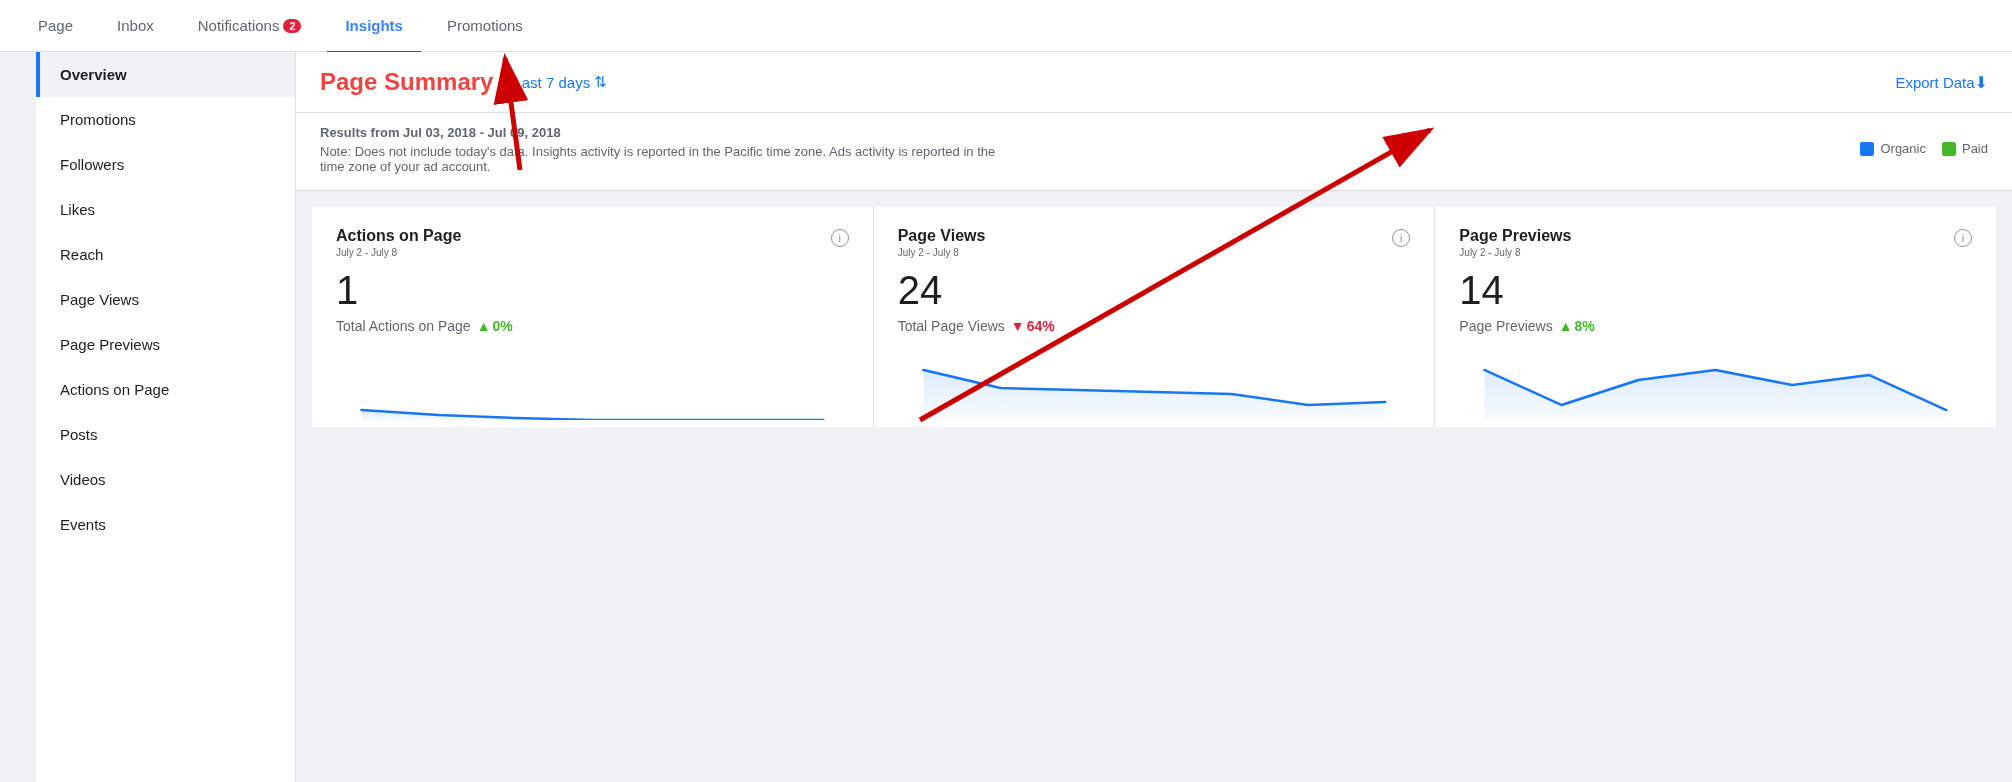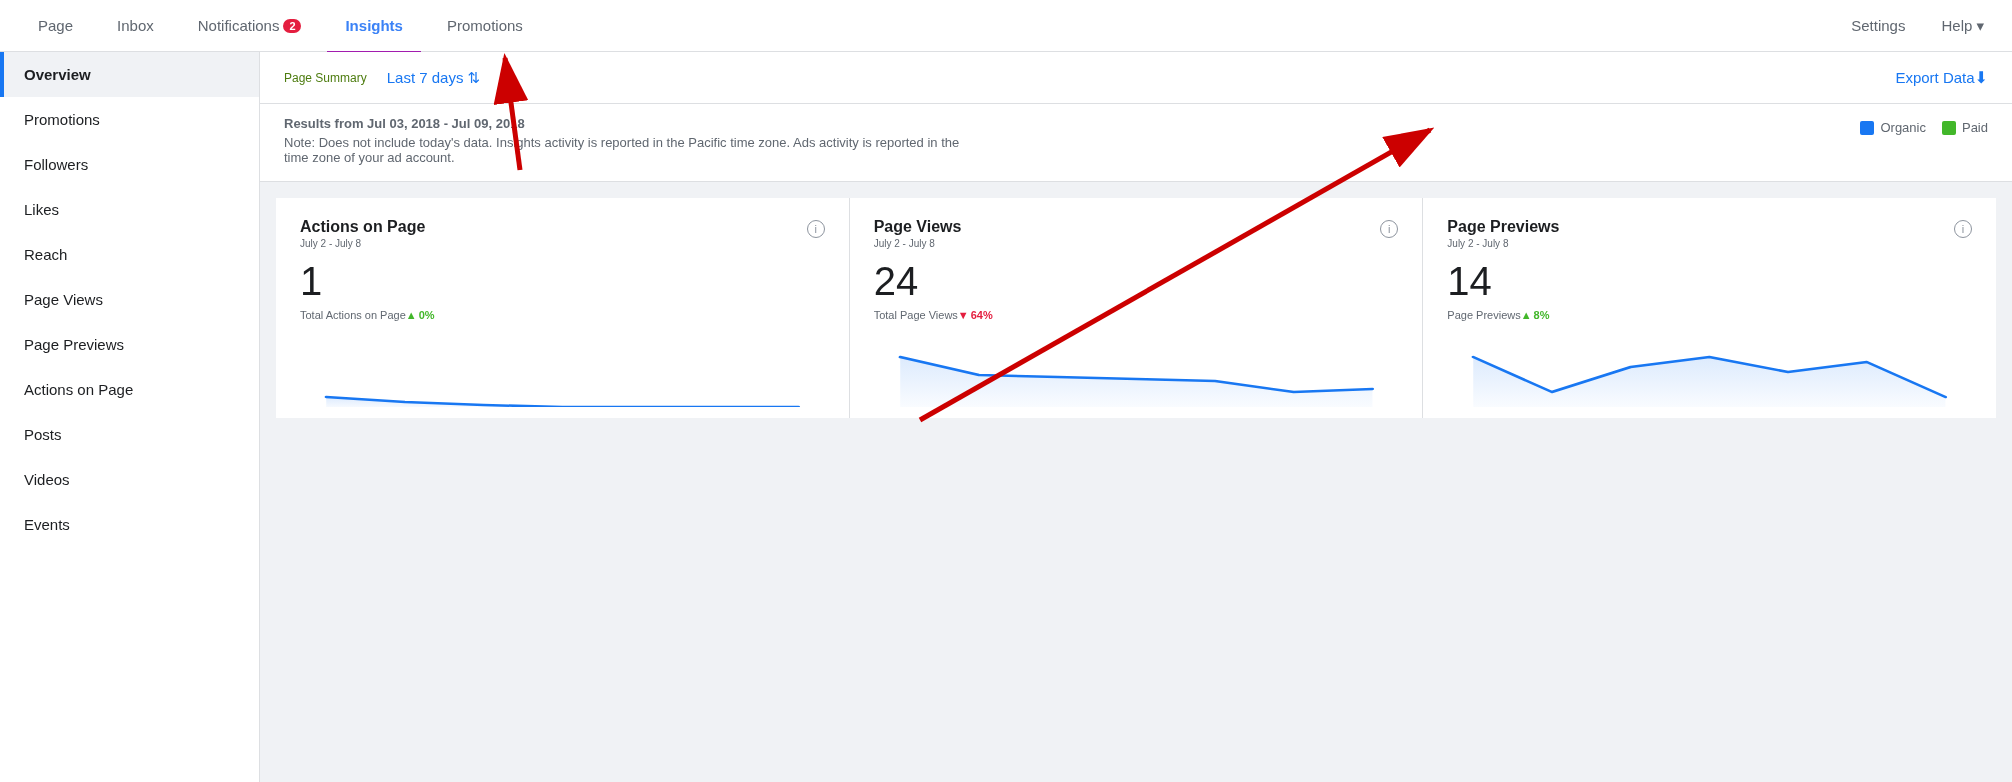--- a/index.html
+++ b/index.html
@@ -66,20 +66,21 @@
       overflow: hidden;
     }
 
     
     .sidebar {
       width: 260px;
       background: #fff;
       border-right: 1px solid #dddfe2;
       overflow-y: auto;
       flex-shrink: 0;
+      margin-left: 36px;
     }
     .sidebar-item {
       padding: 14px 20px;
       font-size: 15px;
       color: #1c1e21;
       cursor: pointer;
       border-left: 4px solid transparent;
     }
     .sidebar-item.active {
       font-weight: 700;
@@ -98,23 +99,23 @@
     
     .page-summary-header {
       background: #fff;
       padding: 16px 24px;
       display: flex;
       align-items: center;
       justify-content: space-between;
       border-bottom: 1px solid #dddfe2;
     }
     .page-summary-title {
-      font-size: 12px;
-      font-weight: 400;
-      color: #4d7c0f;
+      font-size: 24px;
+      font-weight: 700;
+      color: #ef4444;
       margin-right: 10px;
     }
     .date-range-selector {
       color: #1877f2;
       font-size: 15px;
       cursor: pointer;
       display: flex;
       align-items: center;
       gap: 4px;
     }
@@ -143,21 +144,21 @@
     }
     .info-text .date-range-text {
       font-weight: 600;
       color: #606770;
       margin-bottom: 4px;
     }
     .legend {
       display: flex;
       align-items: center;
       gap: 16px;
-      margin-top: 4px;
+      margin-top: 16px;
     }
     .legend-item {
       display: flex;
       align-items: center;
       gap: 6px;
       font-size: 13px;
       color: #606770;
     }
     .legend-dot {
       width: 14px;
@@ -213,21 +214,22 @@
     .card-number {
       font-size: 40px;
       font-weight: 300;
       color: #1c1e21;
       margin-top: 12px;
       line-height: 1;
     }
     .card-metric {
       display: flex;
       align-items: center;
-      font-size: 11px;
+      gap: 6px;
+      font-size: 14px;
       color: #606770;
       margin-top: 8px;
     }
     .trend-up { color: #42b72a; display: flex; align-items: center; gap: 2px; font-weight: 600; }
     .trend-down { color: #e41e3f; display: flex; align-items: center; gap: 2px; font-weight: 600; }
 
     
     .mini-chart {
       margin-top: 16px;
       height: 70px;
@@ -238,25 +240,20 @@
 <body>
 
 <nav class="top-nav">
   <div class="top-nav-items">
 
   <div class="nav-item">Page</div>
       <div class="nav-item">Inbox</div>
       <div class="nav-item">Notifications<span class="nav-badge">2</span></div>
       <div class="nav-item active">Insights</div>
       <div class="nav-item">Promotions</div>
-    </div>
-  <div class="nav-right">
-
-  <div class="nav-item">Settings</div>
-      <div class="nav-item">Help ▾</div>
     </div>
 </nav>
 
 <div class="main-layout">
 
   <aside class="sidebar">
 
   <div class="sidebar-item active">Overview</div>
       <div class="sidebar-item">Promotions</div>
       <div class="sidebar-item">Followers</div>

